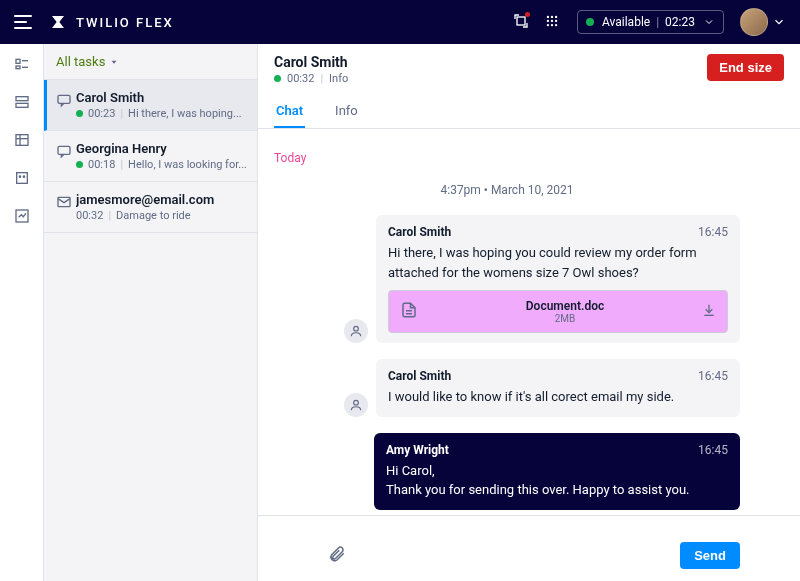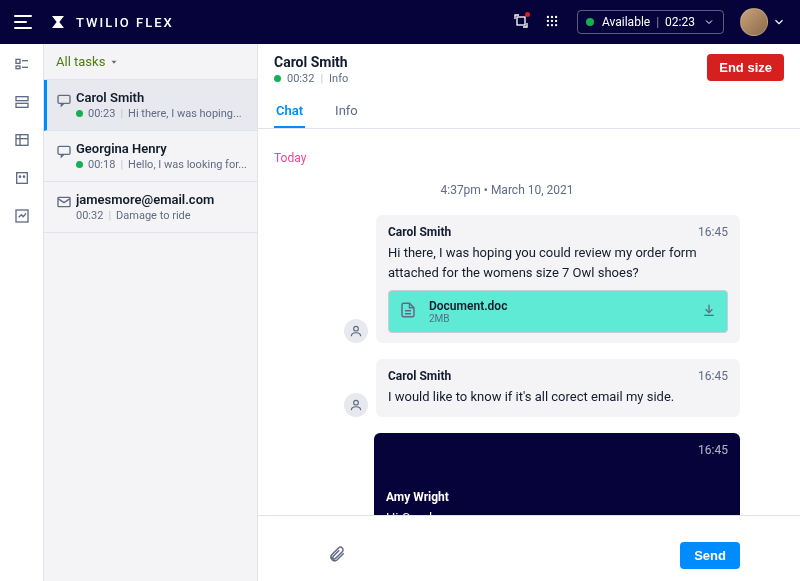--- a/index.html
+++ b/index.html
@@ -62,26 +62,26 @@
   .msg-row.them { padding-left: 70px; }
   .msg-row.me { padding-left: 100px; }
   .msg-avatar { width: 24px; height: 24px; border-radius: 50%; background: #e7e9ef; display: flex; align-items: center; justify-content: center; color: #606b85; margin-right: 8px; align-self: flex-end; flex-shrink: 0; }
   .msg-bubble { border-radius: 6px; padding: 10px 12px; flex: 1; }
   .them .msg-bubble { background: #f4f4f6; }
   .me .msg-bubble { background: #06033a; color: #fff; }
   .msg-hdr { display: flex; justify-content: space-between; font-size: 12px; margin-bottom: 4px; }
   .msg-sender { font-weight: 700; }
   .them .msg-sender { color: #121c2d; }
   .them .msg-time { color: #606b85; }
-  .me .msg-sender { color: #fff; margin-top: 47px; }
+  .me .msg-sender { color: #fff; }
   .me .msg-time { color: rgba(255,255,255,.7); }
   .msg-text { font-size: 13px; line-height: 1.5; white-space: pre-line; }
   .them .msg-text { color: #121c2d; }
   
-  .attachment { margin-top: 8px; border: 1px solid #cacdd8; border-radius: 4px; background: #5eead4; display: flex; align-items: center; padding: 8px 10px; cursor: pointer; }
+  .attachment { margin-top: 8px; border: 1px solid #cacdd8; border-radius: 4px; background: #f0abfc; display: flex; align-items: center; padding: 8px 10px; cursor: pointer; text-align: center; }
   .att-ico { width: 20px; margin-right: 10px; color: #606b85; }
   .att-info { flex: 1; }
   .att-name { font-size: 12px; font-weight: 600; color: #121c2d; }
   .att-size { font-size: 10px; color: #606b85; }
   .att-dl { color: #606b85; }
   
   .composer { border-top: 1px solid #e1e3ea; padding: 10px 60px 12px 70px; }
   .composer-input { width: 100%; border: 1px solid #8891aa; border-radius: 4px; padding: 8px 10px; font-size: 13px; font-style: italic; color: #606b85; outline: none; }
   .composer-input::placeholder { color: #8891aa; font-style: italic; }
   .composer-row2 { display: flex; align-items: center; margin-top: 16px; }

